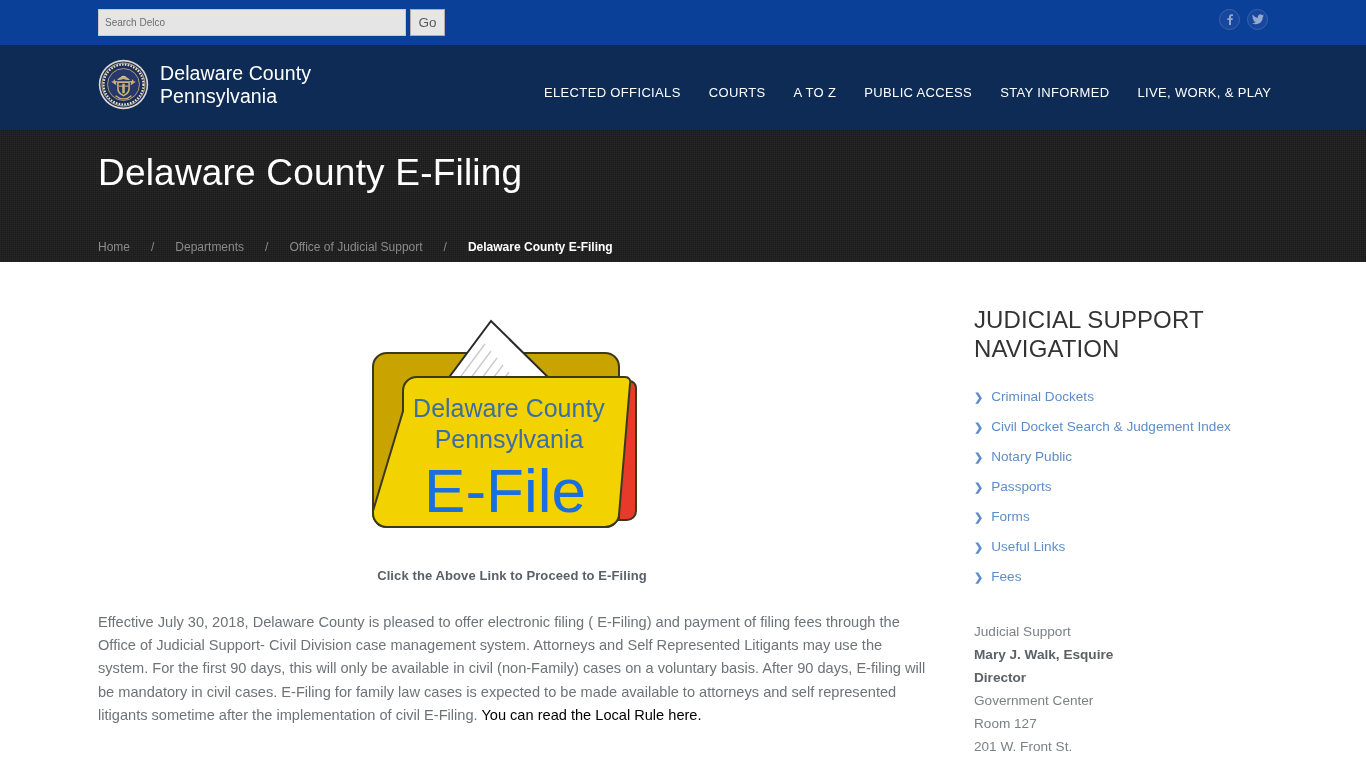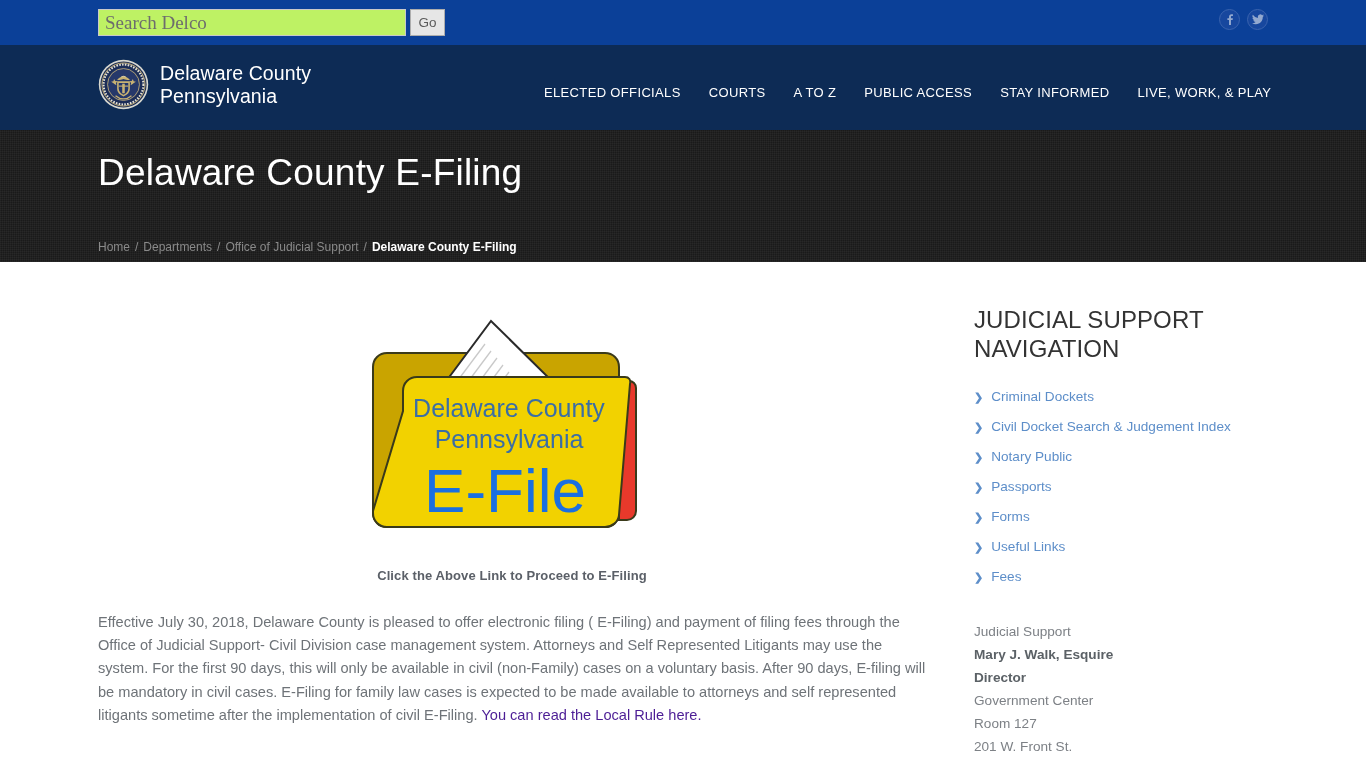--- a/index.html
+++ b/index.html
@@ -20,24 +20,24 @@
   .search-wrap {
     position: absolute;
     left: 98px; top: 9px;
     display: flex;
     align-items: stretch;
   }
   .search-input {
     width: 308px;
     height: 27px;
     padding: 2px 6px;
-    font-size: 19px;
-    font-family: Liberation Serif, serif;
+    font-size: 10px;
+    font-family: Liberation Sans, sans-serif;
     color: #555;
-    background: #bef264;
+    background: #e5e5e5;
     border: 1px solid #c9c9c9;
     outline: none;
     border-radius: 0;
   }
   .search-input::placeholder { color: #6d6d6d; opacity: 1; }
   .go-btn {
     margin-left: 4px;
     width: 35px; height: 27px;
     background: #e6e6e6;
     border: 1px solid #adadad;
@@ -123,21 +123,21 @@
     letter-spacing: .2px;
     margin: 0;
   }
   .breadcrumb {
     position: absolute;
     left: 98px; top: 110px;
     font-size: 12px;
     color: #8a8a8a;
     display: flex;
     align-items: center;
-    gap: 0;
+    gap: 16px;
   }
   .crumb { color: #8a8a8a; text-decoration: none; cursor: pointer; }
   .crumb-sep { color: #8a8a8a; padding: 0 5px; }
   .crumb-current { color: #ffffff; font-weight: bold; }
 
   
   .content {
     position: relative;
     height: 506px;
     background: #ffffff;
@@ -162,21 +162,21 @@
     letter-spacing: .1px;
   }
   .body-copy {
     margin: 0;
     padding-top: 28px;
     font-size: 14.6px;
     line-height: 23.2px;
     color: #6e7378;
     text-align: left;
   }
-  .inline-link { color: #4c1d95; text-decoration: none; cursor: pointer; text-align: right; }
+  .inline-link { color: #000000; text-decoration: none; cursor: pointer; text-align: right; }
 
   
   .sidebar {
     position: absolute;
     left: 974px; top: 0;
     width: 300px;
   }
   .side-title {
     margin: 0;
     padding-top: 43px;

